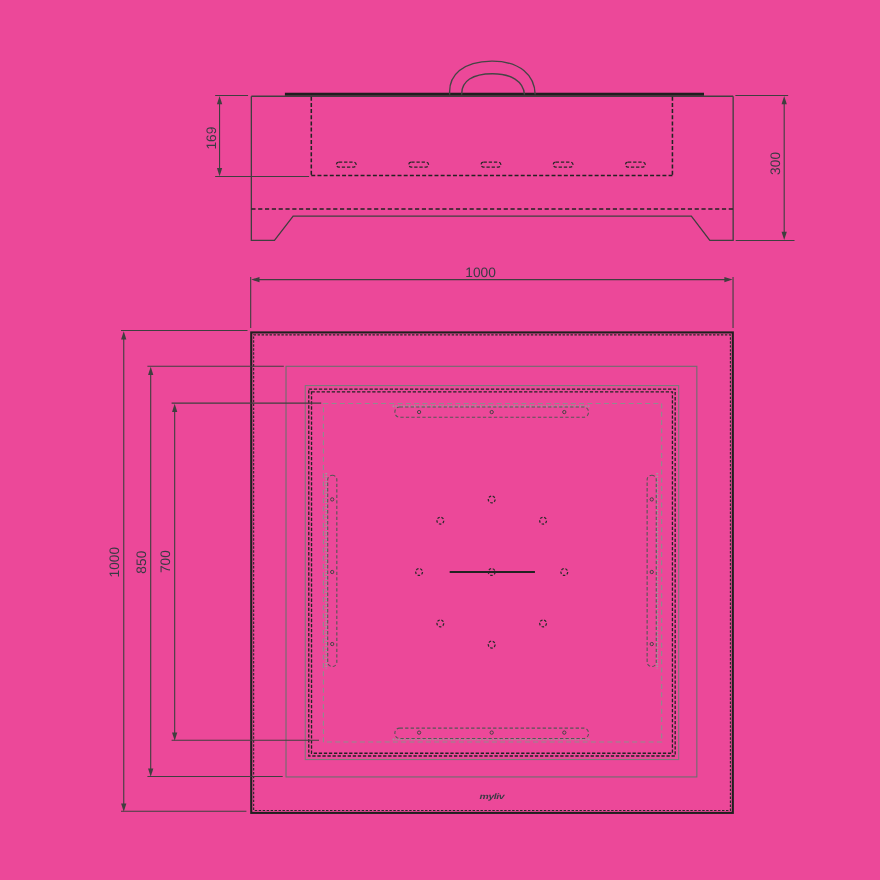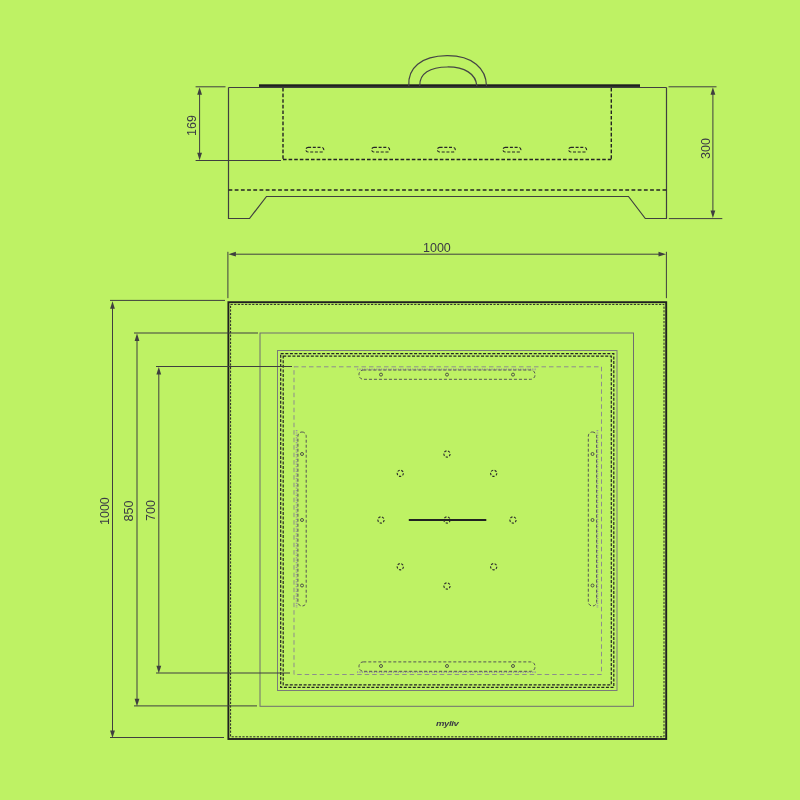--- a/index.html
+++ b/index.html
@@ -1,16 +1,16 @@
 <!DOCTYPE html>
 <html><head>
 <meta charset="utf-8">
 <style>
   html,body{margin:0;padding:0;background:#ffffff;}
-  .page{width:800px;height:800px;position:relative;background:#bef264;overflow:hidden;}
+  .page{width:800px;height:800px;position:relative;background:#ec4899;overflow:hidden;}
   svg{position:absolute;top:0;left:0;}
   text{font-family:"Liberation Sans",sans-serif;fill:#3a3a44;}
 </style>
 </head>
 <body>
 <div class="page">
 <svg width="800" height="800" viewBox="0 0 800 800">
 
 <g stroke-linecap="butt" fill="none">
 

